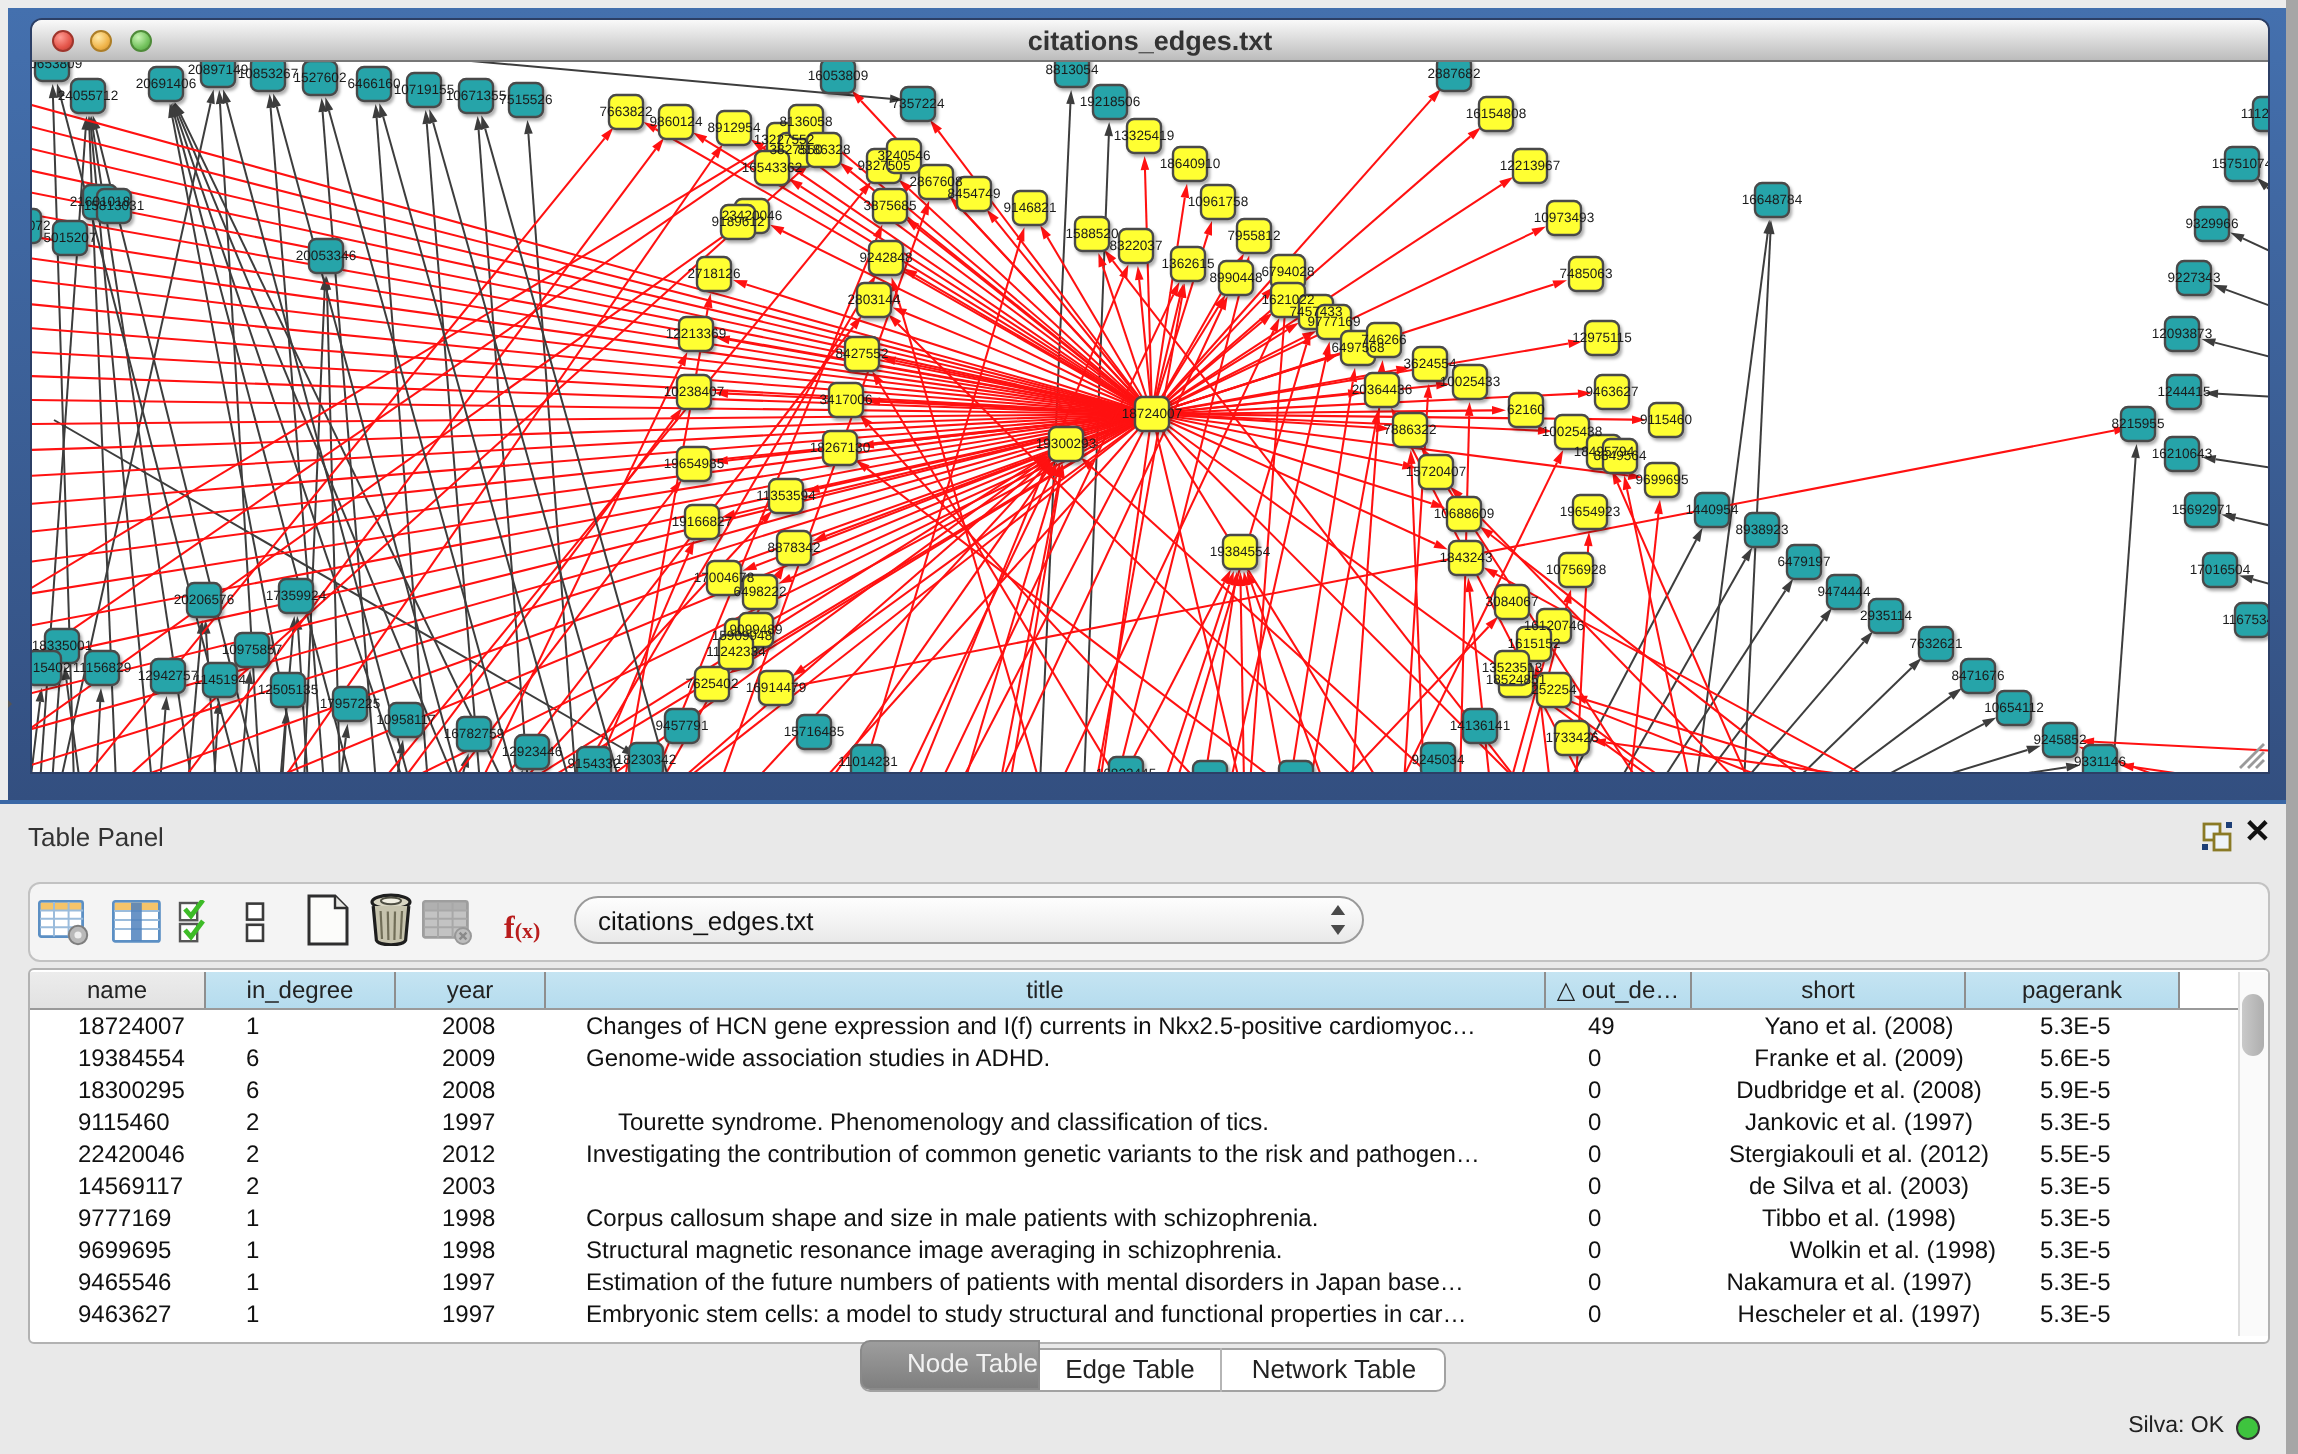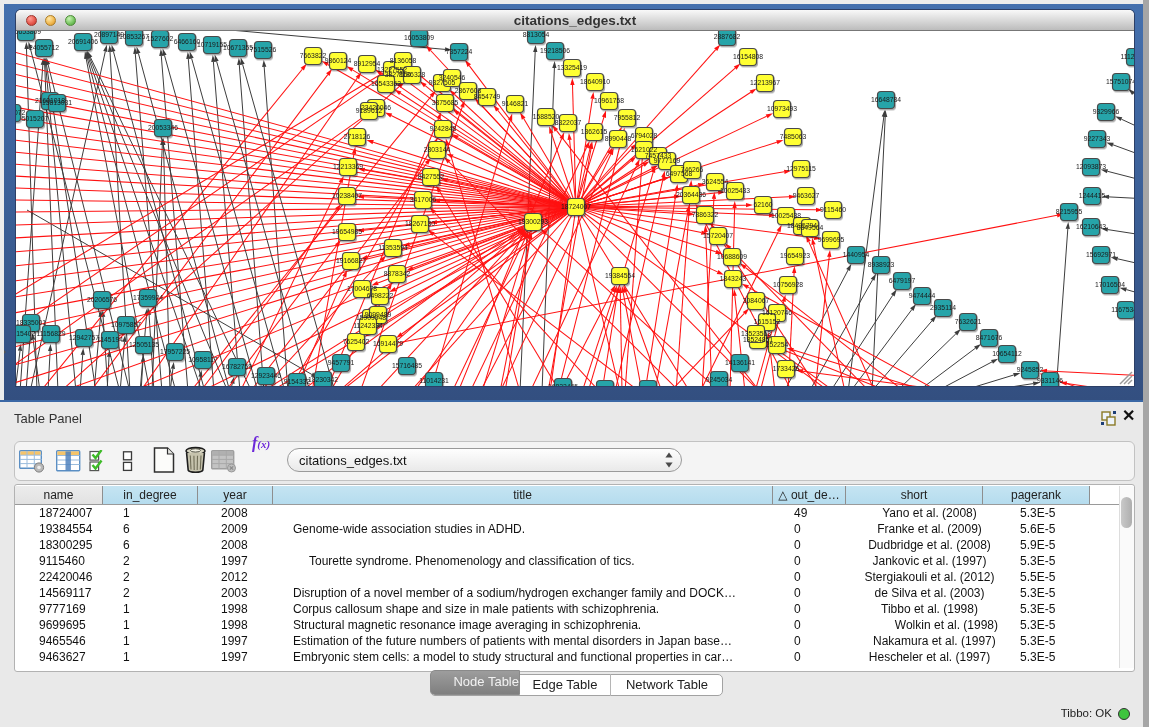--- a/index.html
+++ b/index.html
@@ -857,21 +857,21 @@
 <g stroke="#a8a8a8" stroke-width="1">
       <line x1="1" y1="6.2" x2="22.7" y2="6.2"></line>
       <line x1="1" y1="10.4" x2="22.7" y2="10.4"></line>
       <line x1="1" y1="14.6" x2="22.7" y2="14.6"></line>
       <line x1="8" y1="2" x2="8" y2="19.7"></line>
       <line x1="15.3" y1="2" x2="15.3" y2="19.7"></line>
     </g>
 <circle cx="20.5" cy="19" r="4" fill="#bdbdbd" stroke="#989898"></circle>
 <path d="M18.8 17.3 l3.4 3.4 M22.2 17.3 l-3.4 3.4" stroke="#8a8a8a" stroke-width="1.2"></path>
 </svg>
-<div class="abs" style="left:252px;top:434px;font-size:16px;font-style:italic;font-weight:bold;color:#6d28d9;font-family:'Liberation Serif',serif">f<span style="font-size:11px">(x)</span></div>
+<div class="abs" style="left:252px;top:456px;font-size:16px;font-weight:bold;color:#b91c1c;font-family:'Liberation Serif',serif">f<span style="font-size:11px">(x)</span></div>
 
 <div class="abs" style="left:287px;top:448px;width:395px;height:24px;background:linear-gradient(#fefefe,#e9e9e9);border:1px solid #9a9a9a;border-radius:12px;font-size:13px;color:#111;line-height:23px;padding-left:11px">citations_edges.txt</div>
 <svg class="abs" style="left:664px;top:452px" width="10" height="16" viewBox="0 0 10 16">
 <path d="M5 0.5 L8.6 5.5 H1.4 Z" fill="#4a4a4a"></path>
     <path d="M5 15.5 L8.6 10.5 H1.4 Z" fill="#4a4a4a"></path>
 </svg>
 
 <div class="abs" style="left:14px;top:484px;width:1121px;height:188px;background:#fff;border:1px solid #b2b2b2;border-radius:3px"></div>
 
 <div class="abs" style="left:15px;top:486px;width:1104px;height:18px;background:#fff">
@@ -881,20 +881,21 @@
 <div class="hcell" style="left:258px;width:500px">title</div>
 <div class="hcell" style="left:758px;width:73px">△ out_de…</div>
 <div class="hcell" style="left:831px;width:137px">short</div>
 <div class="hcell" style="left:968px;width:107px">pagerank</div>
 </div>
 <div class="abs" style="left:15px;top:504px;width:1104px;height:1px;background:#9a9a9a"></div>
 <div class="row" style="top:505px">
 <span style="left:24px">18724007</span>
     <span style="left:108px">1</span>
     <span style="left:206px">2008</span>
+<span style="left:278px">Changes of HCN gene expression and I(f) currents in Nkx2.5-positive cardiomyoc…</span>
     <span style="left:779px">49</span>
 <span style="left:846px;width:137px;text-align:center">Yano et al. (2008)</span>
     <span style="left:1005px">5.3E-5</span>
   </div>
 <div class="row" style="top:521px">
 <span style="left:24px">19384554</span>
     <span style="left:108px">6</span>
     <span style="left:206px">2009</span>
 <span style="left:278px">Genome-wide association studies in ADHD.</span>
     <span style="left:779px">0</span>
@@ -915,29 +916,29 @@
     <span style="left:206px">1997</span>
 <span style="left:294px">Tourette syndrome. Phenomenology and classification of tics.</span>
     <span style="left:779px">0</span>
 <span style="left:846px;width:137px;text-align:center">Jankovic et al. (1997)</span>
     <span style="left:1005px">5.3E-5</span>
   </div>
 <div class="row" style="top:569px">
 <span style="left:24px">22420046</span>
     <span style="left:108px">2</span>
     <span style="left:206px">2012</span>
+<span style="left:278px">Investigating the contribution of common genetic variants to the risk and pathogen…</span>
     <span style="left:779px">0</span>
 <span style="left:846px;width:137px;text-align:center">Stergiakouli et al. (2012)</span>
     <span style="left:1005px">5.5E-5</span>
   </div>
 <div class="row" style="top:585px">
 <span style="left:24px">14569117</span>
     <span style="left:108px">2</span>
     <span style="left:206px">2003</span>
-<span style="left:278px">Disruption of a novel member of a sodium/hydrogen exchanger family and DOCK…</span>
     <span style="left:779px">0</span>
 <span style="left:846px;width:137px;text-align:center">de Silva et al. (2003)</span>
     <span style="left:1005px">5.3E-5</span>
   </div>
 <div class="row" style="top:601px">
 <span style="left:24px">9777169</span>
     <span style="left:108px">1</span>
     <span style="left:206px">1998</span>
 <span style="left:278px">Corpus callosum shape and size in male patients with schizophrenia.</span>
     <span style="left:779px">0</span>
@@ -952,40 +953,40 @@
     <span style="left:779px">0</span>
 <span style="left:846px;width:137px;text-align:right">Wolkin et al. (1998)</span>
     <span style="left:1005px">5.3E-5</span>
   </div>
 <div class="row" style="top:633px">
 <span style="left:24px">9465546</span>
     <span style="left:108px">1</span>
     <span style="left:206px">1997</span>
 <span style="left:278px">Estimation of the future numbers of patients with mental disorders in Japan base…</span>
     <span style="left:779px">0</span>
-<span style="left:858px;width:137px;text-align:left">Nakamura et al. (1997)</span>
+<span style="left:834px;width:137px;text-align:right">Nakamura et al. (1997)</span>
     <span style="left:1005px">5.3E-5</span>
   </div>
 <div class="row" style="top:649px">
 <span style="left:24px">9463627</span>
     <span style="left:108px">1</span>
     <span style="left:206px">1997</span>
 <span style="left:278px">Embryonic stem cells: a model to study structural and functional properties in car…</span>
     <span style="left:779px">0</span>
 <span style="left:846px;width:137px;text-align:center">Hescheler et al. (1997)</span>
     <span style="left:1005px">5.3E-5</span>
   </div>
 
 <div class="abs" style="left:1119px;top:486px;width:15px;height:182px;background:#fafafa;border-left:1px solid #ddd"></div>
 <div class="abs" style="left:1121px;top:497px;width:11px;height:31px;background:linear-gradient(90deg,#c9c9c9,#aeaeae);border-radius:6px"></div>
 
 <div class="abs" style="left:430px;top:674px;width:293px;height:22px;background:#fff;border:1px solid #a2a2a2;border-radius:5px"></div>
 <div class="abs" style="left:430px;top:670px;width:90px;height:25px;background:linear-gradient(#9d9d9d,#7f7f7f);border:1px solid #8a8a8a;border-radius:5px 0 0 5px;color:#f2f2f2;font-size:13px;text-align:right;line-height:21px">Node Table</div>
 <div class="abs" style="left:520px;top:674px;width:91px;height:22px;border-right:1px solid #b5b5b5;color:#222;font-size:13px;text-align:center;line-height:21px">Edge Table</div>
 <div class="abs" style="left:611px;top:674px;width:112px;height:22px;color:#222;font-size:13px;text-align:center;line-height:21px">Network Table</div>
 
-<div class="abs" style="left:1020px;top:707px;width:92px;text-align:right;font-size:11.5px;color:#222">Tibbo: OK</div>
+<div class="abs" style="left:1020px;top:707px;width:92px;text-align:right;font-size:11.5px;color:#222">Silva: OK</div>
 <div class="abs" style="left:1118px;top:708px;width:12px;height:12px;border-radius:50%;background:#3ec43e;border:1.5px solid #333"></div>
 <svg class="abs" style="left:0px;top:348px" width="7" height="9" viewBox="0 0 7 9">
     <path d="M1 8 V3 L3 1 L6 4 L4 6 Z" fill="#555"></path>
   </svg>
 
 <div class="abs" style="left:1143px;top:0;width:6px;height:727px;background:#a6a6a6"></div>
 <div class="abs" style="left:0;top:0;width:4px;height:400px;background:#ececec"></div>
 </body></html>

